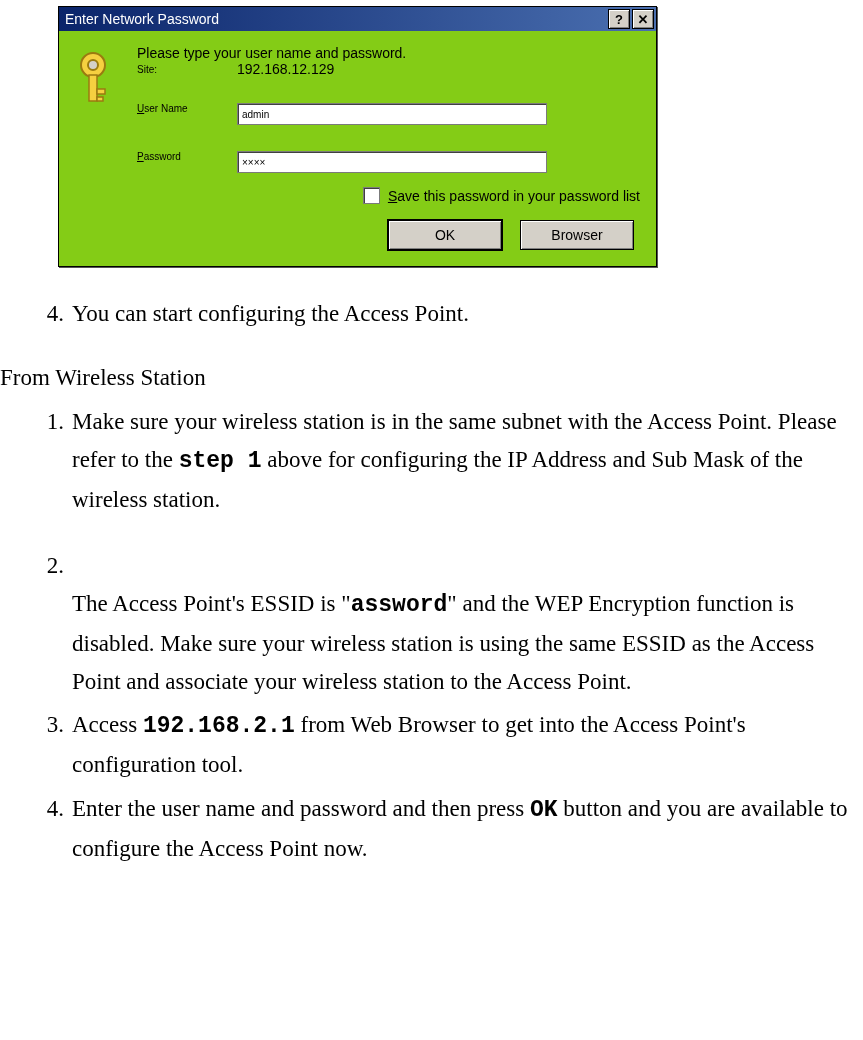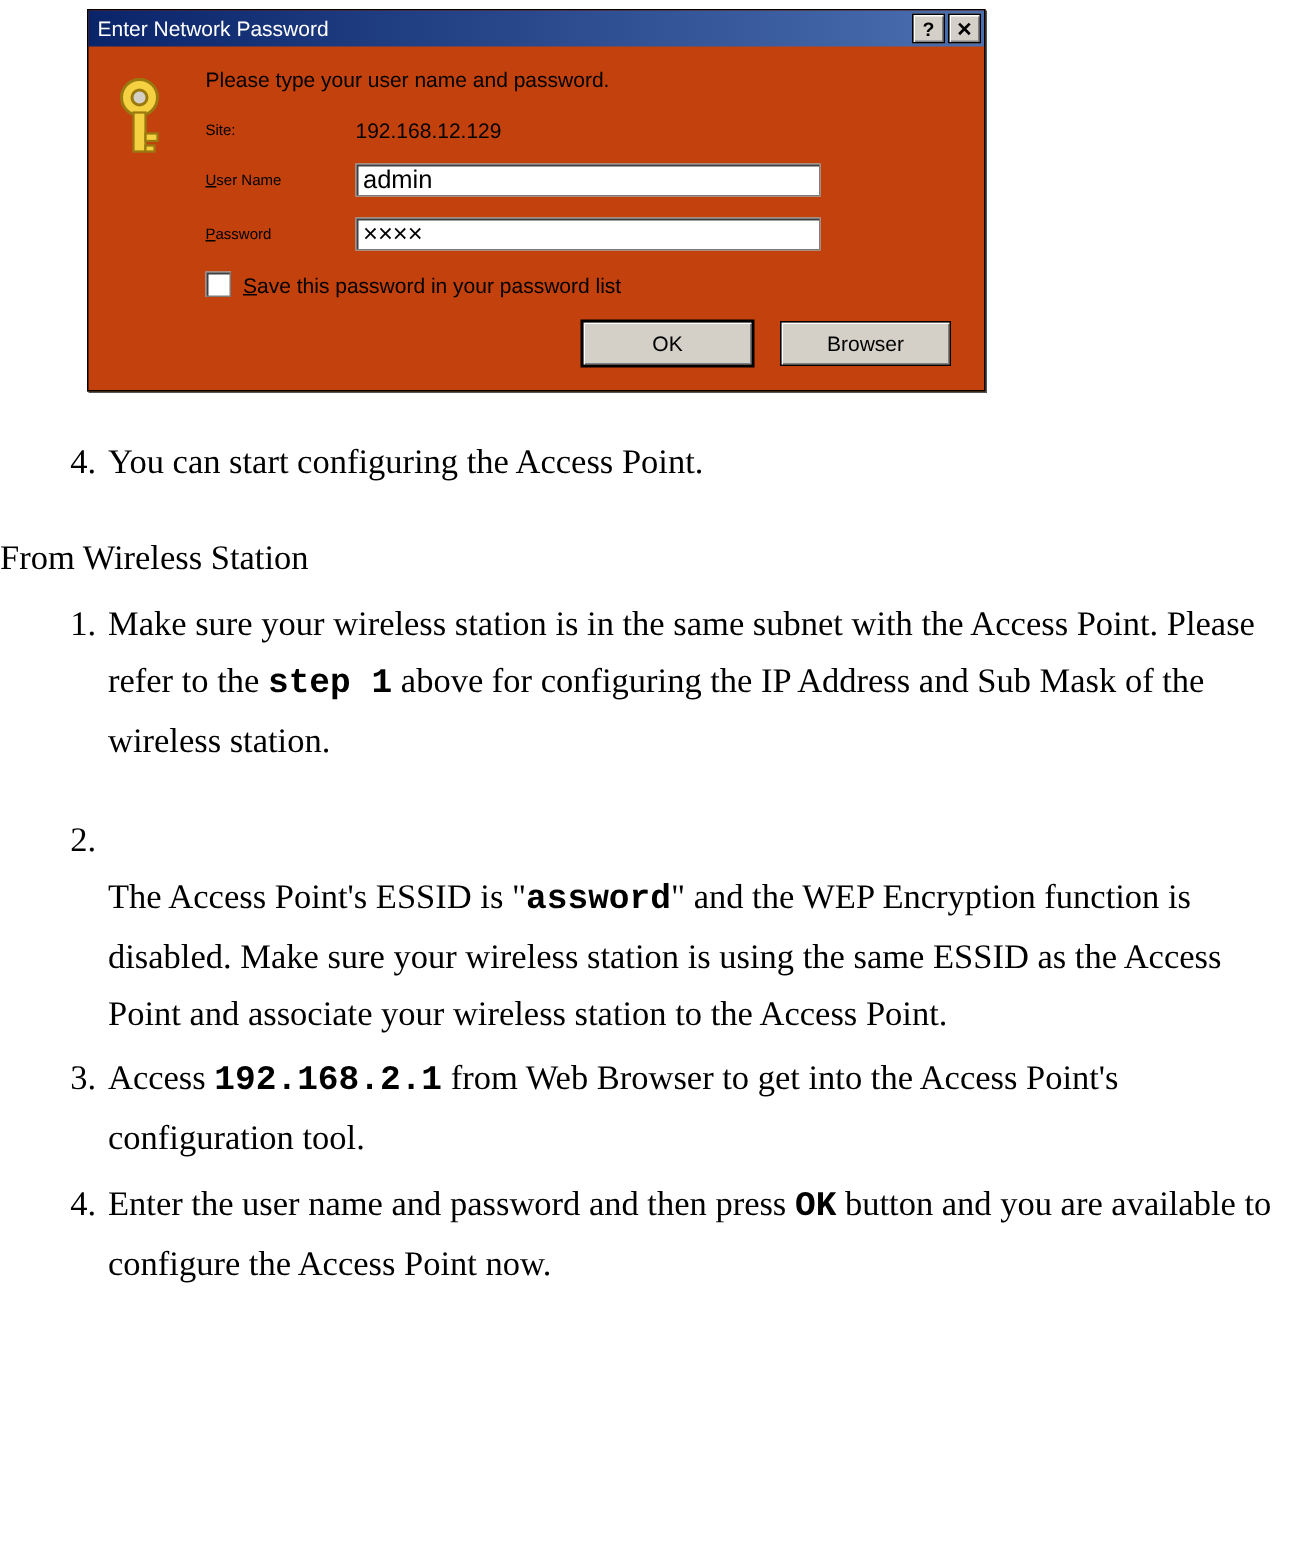--- a/index.html
+++ b/index.html
@@ -12,21 +12,21 @@
     width: 863px;
   }
   .page {
     padding: 0 0 40px 0;
   }
   
   .dialog {
     margin: 6px 0 0 58px;
     width: 597px;
     border: 1px solid #000;
-    background: #c2410c;
+    background: #84cc16;
     font-family: Tahoma, Arial, sans-serif;
     font-size: 14px;
     color: #000;
     box-shadow: 1px 1px 0 #555;
   }
   .titlebar {
     display: flex;
     align-items: center;
     background: linear-gradient(to right, #0a246a, #4a6fb0);
     color: #fff;
@@ -62,21 +62,20 @@
   .key-icon {
     width: 46px;
     flex: 0 0 46px;
     margin-top: 4px;
   }
   .form-area {
     flex: 1;
     padding-left: 16px;
   }
   .prompt {
-    margin-bottom: 18px;
     font-size: 14px;
   }
   .row {
     display: flex;
     align-items: center;
     margin-bottom: 14px;
   }
   .row-label {
     width: 100px;
     font-size: 10px;
@@ -88,27 +87,29 @@
     text-decoration: underline;
   }
   .text-input {
     width: 310px;
     height: 22px;
     background: #fff;
     border: 1px solid #7b7b7b;
     box-shadow: inset 1px 1px 0 #404040;
     padding: 1px 4px;
     font-family: Tahoma, Arial, sans-serif;
-    font-size: 17px;
+    font-size: 10px;
     box-sizing: border-box;
+    margin-top: 12px;
   }
   .check-row {
     display: flex;
     align-items: center;
     margin: 6px 0 16px 0;
+    justify-content: flex-end;
   }
   .checkbox {
     width: 15px;
     height: 15px;
     background: #fff;
     border: 1px solid #7b7b7b;
     box-shadow: inset 1px 1px 0 #404040;
     margin-right: 8px;
   }
   .btn-row {

